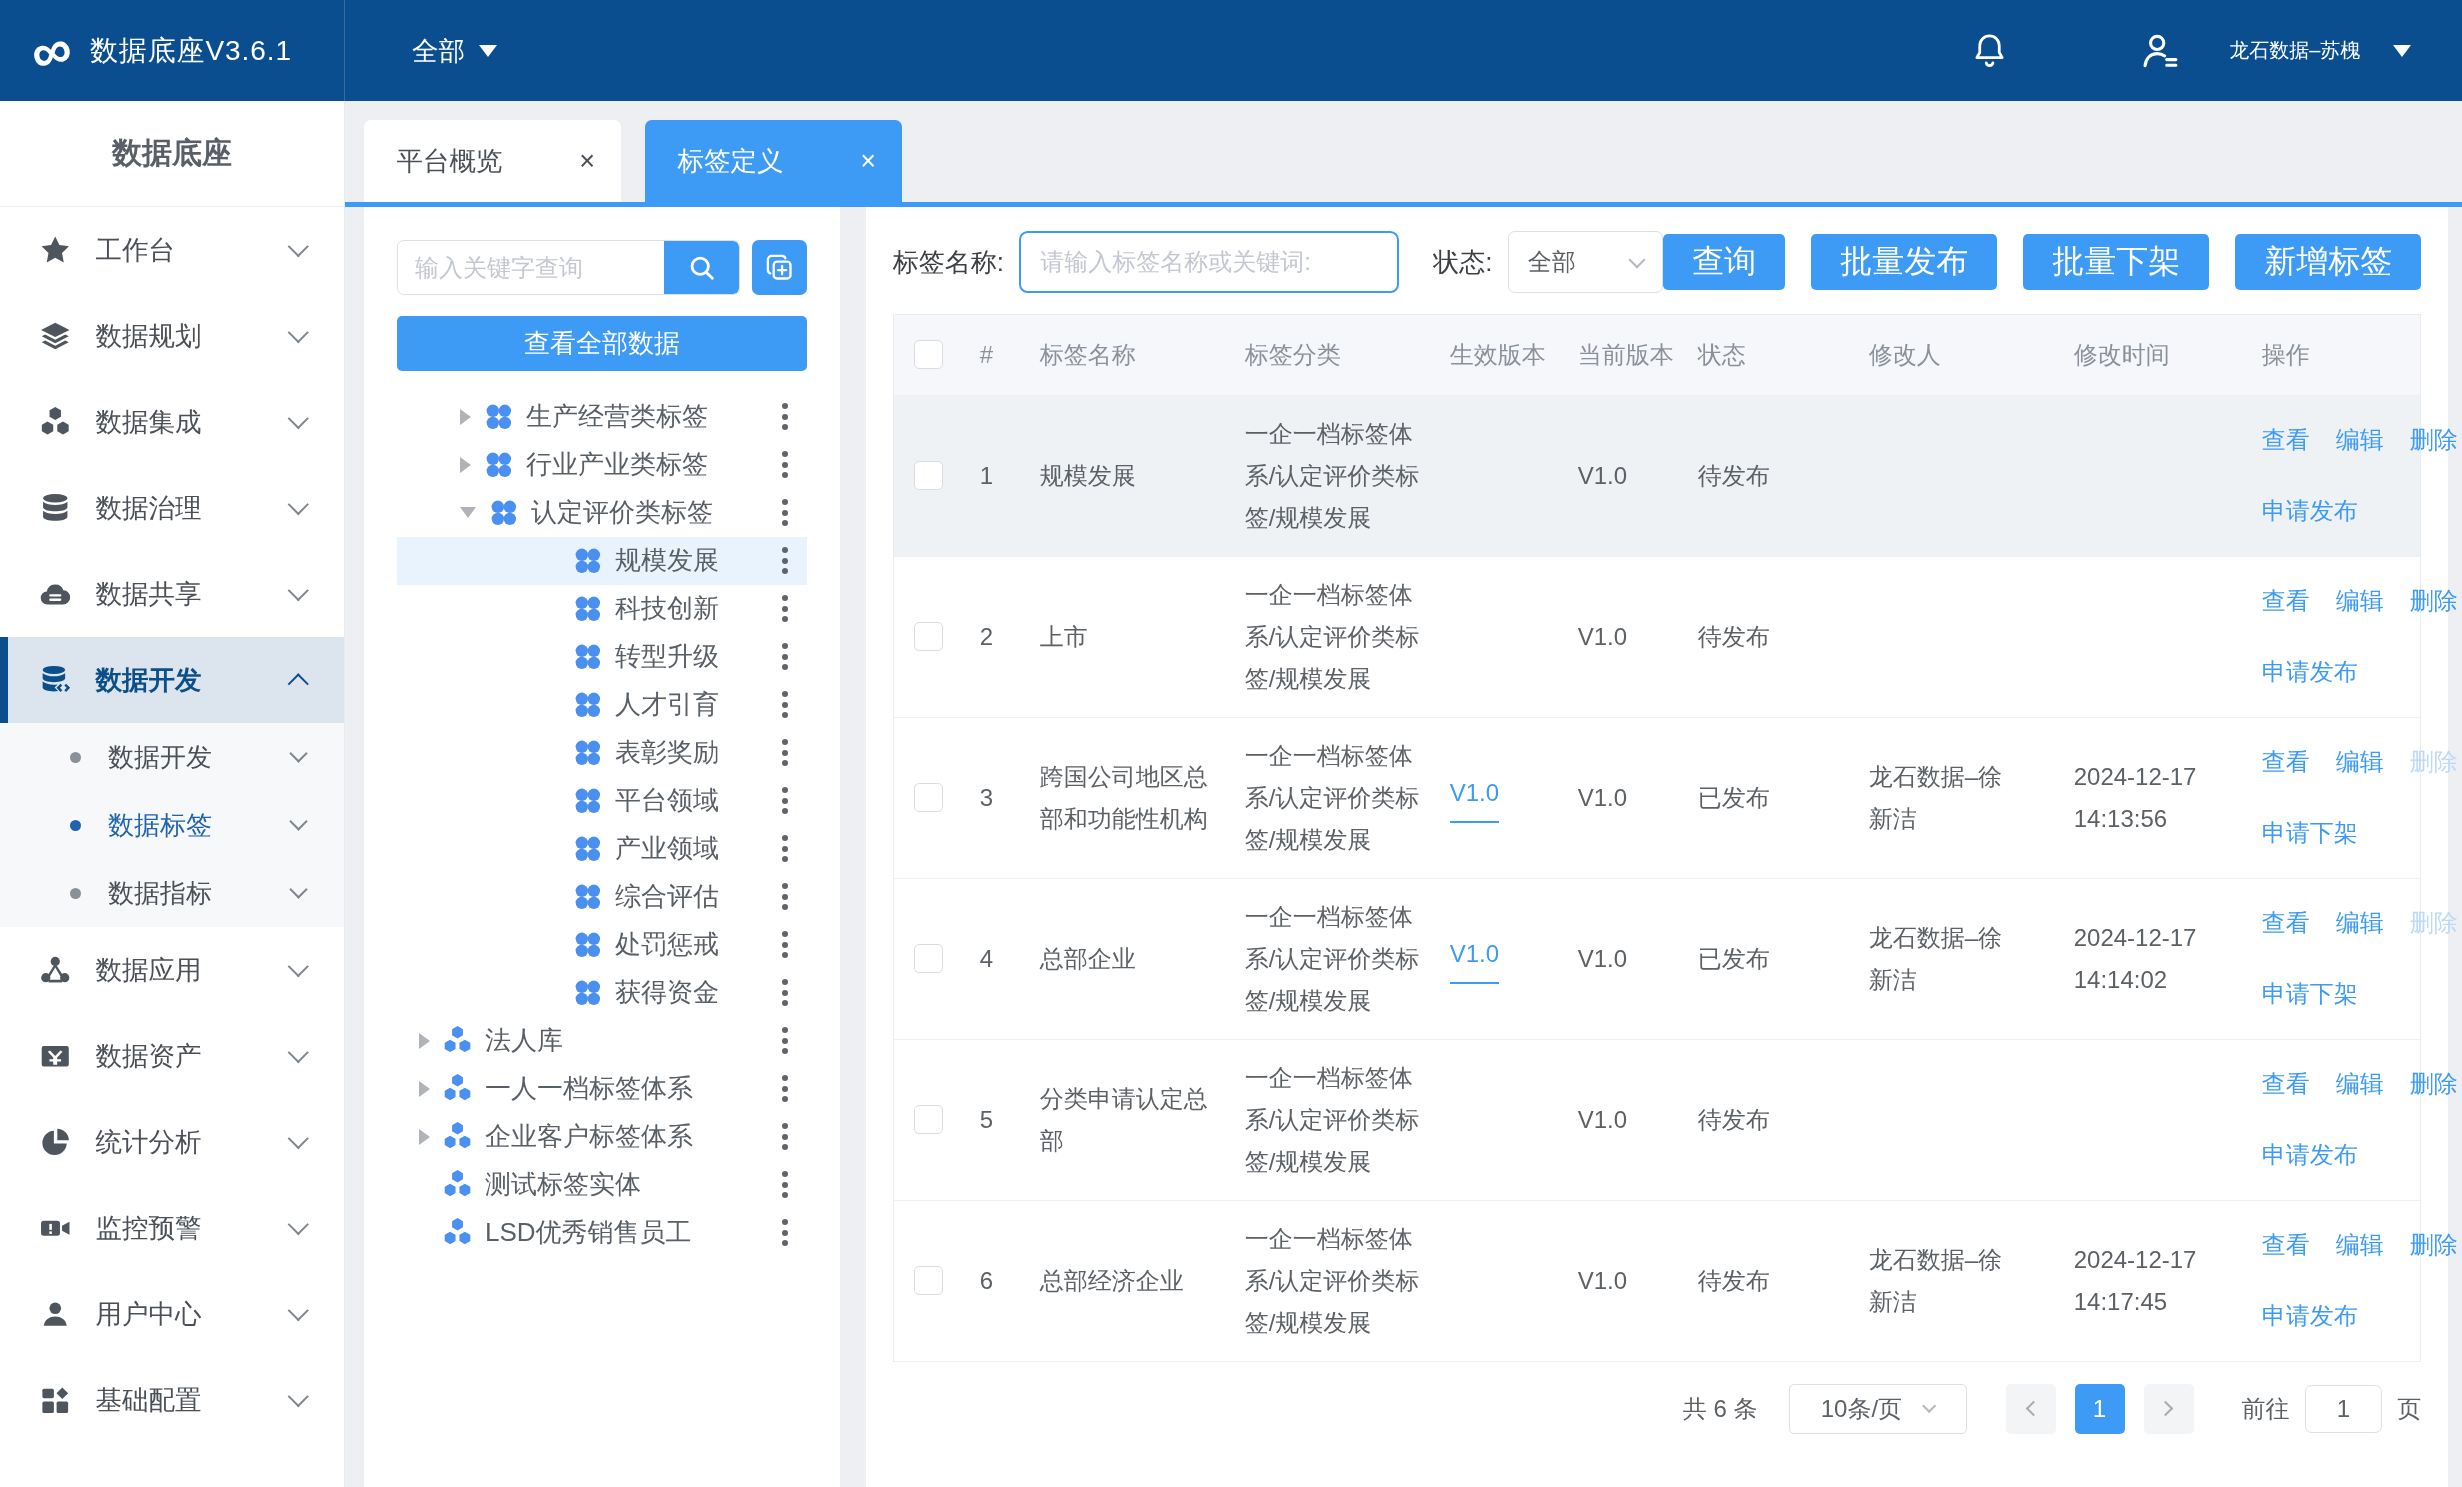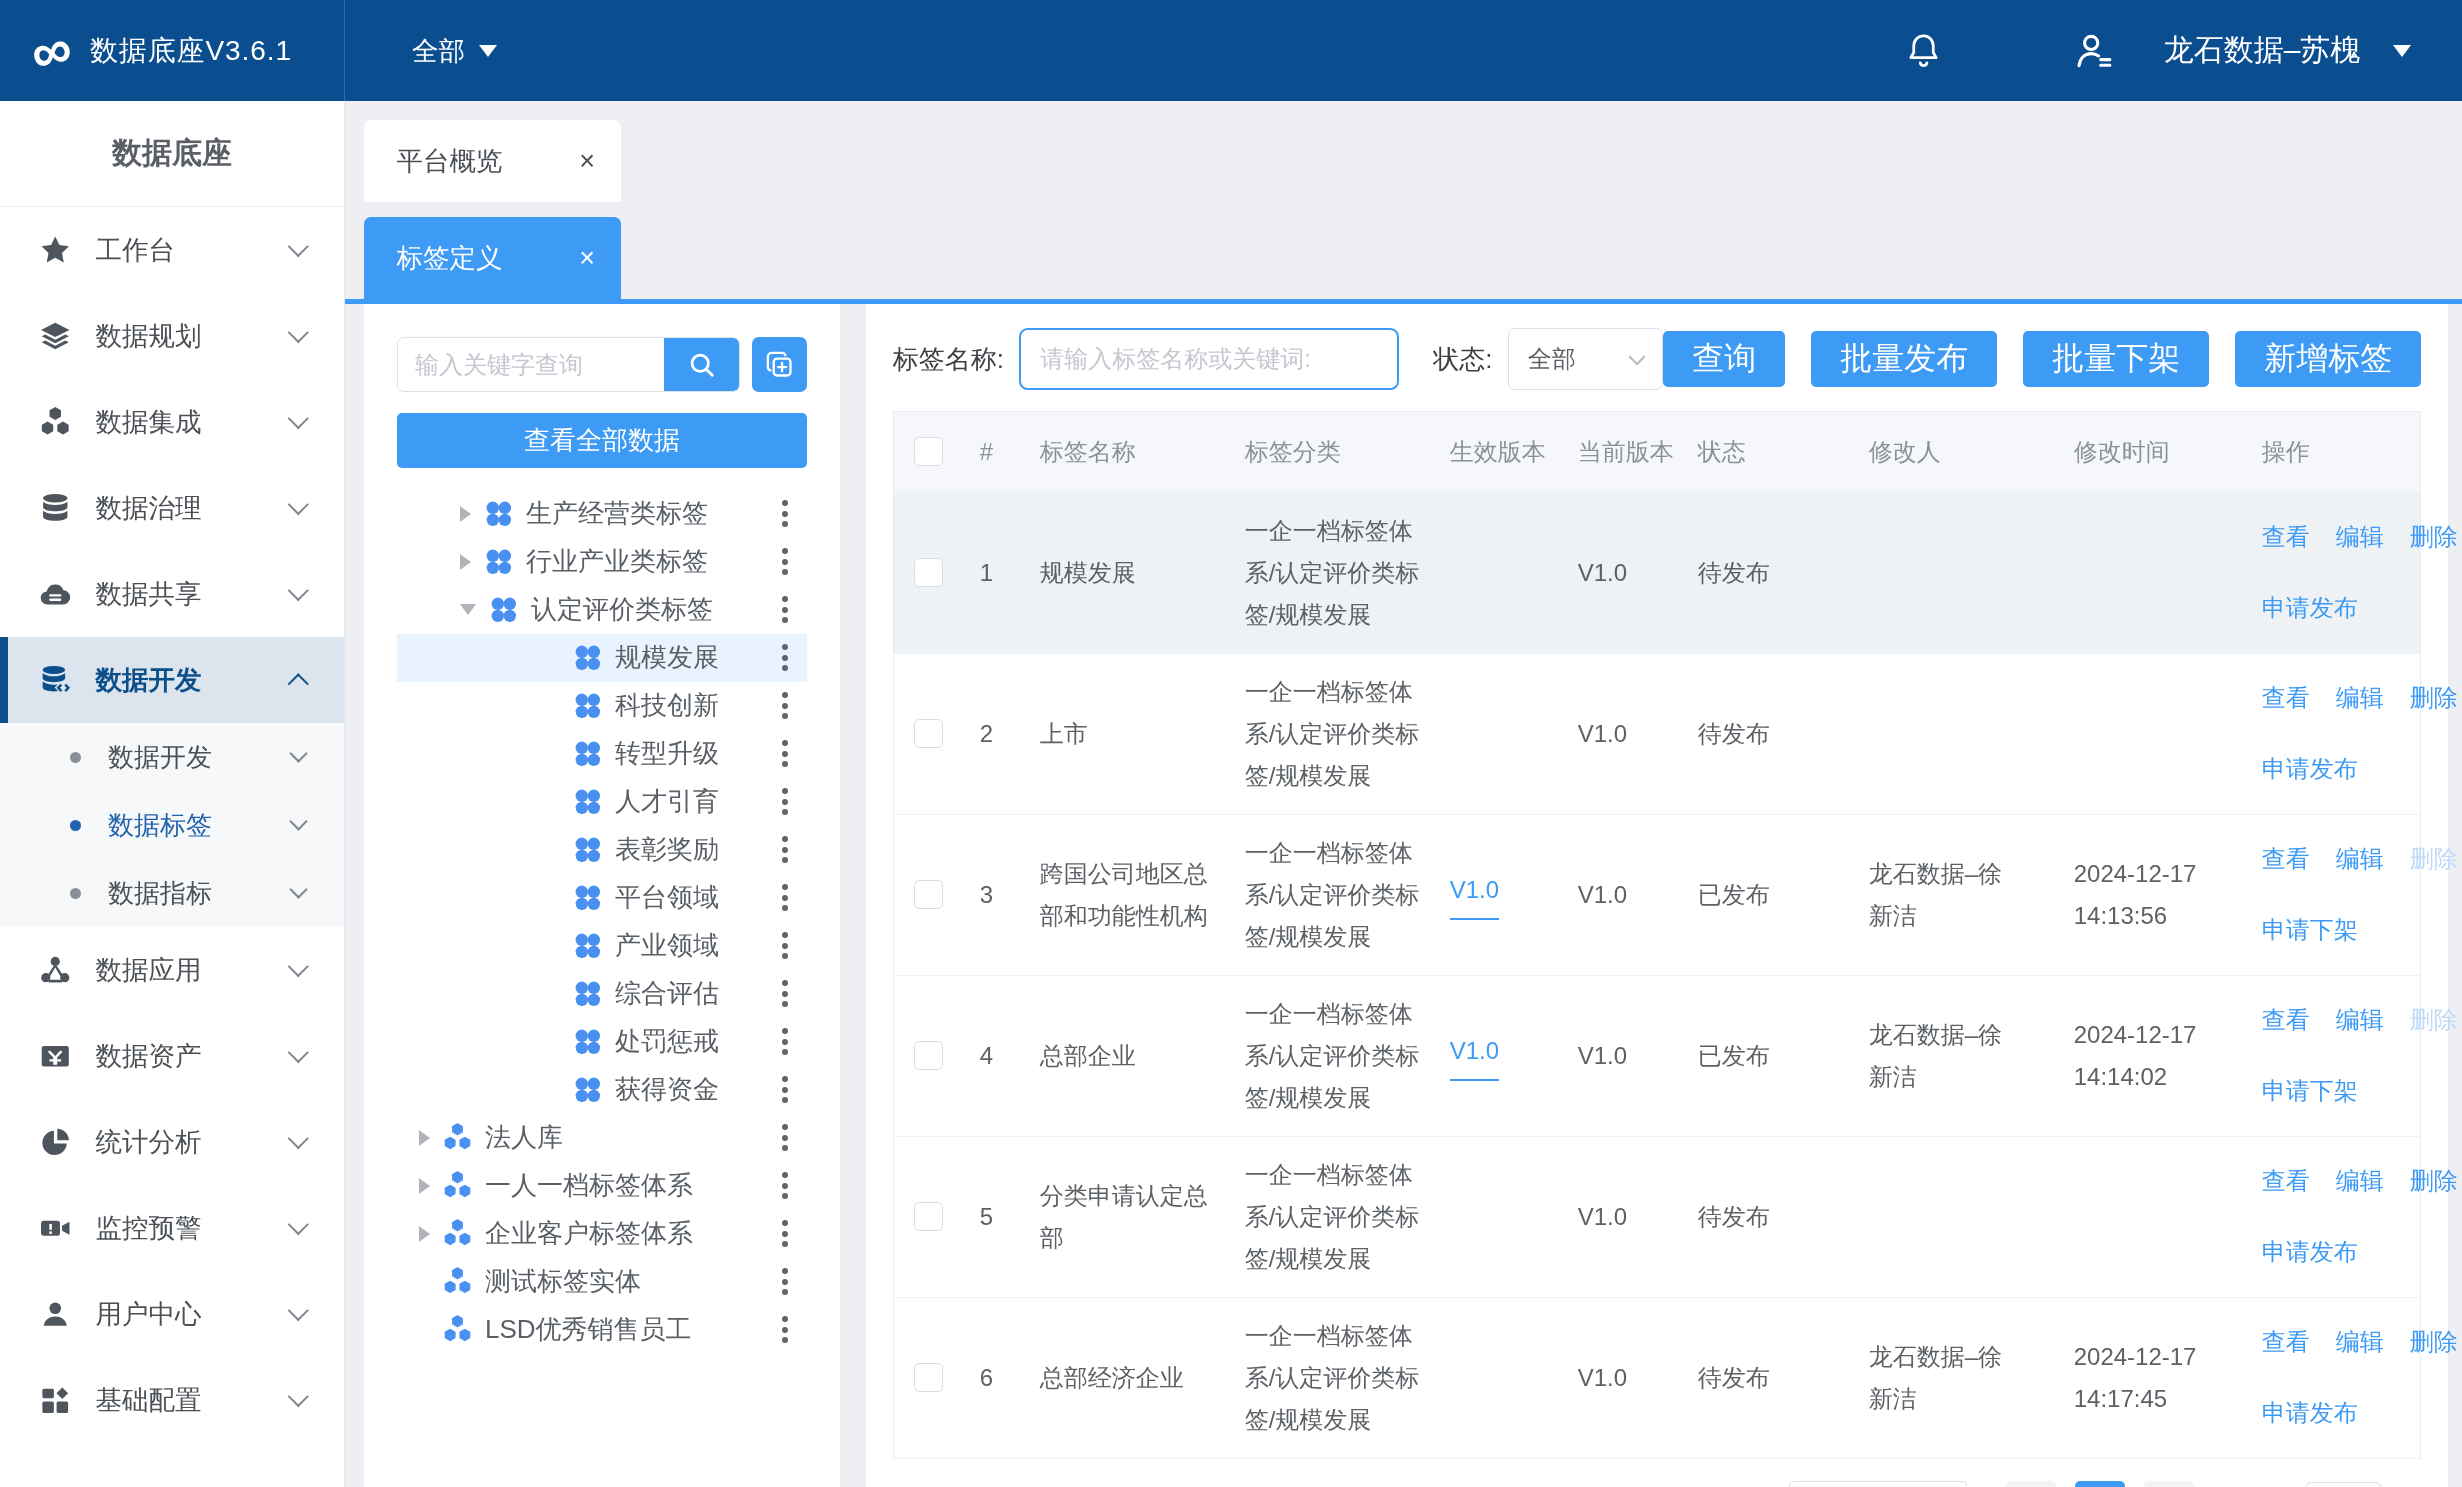--- a/index.html
+++ b/index.html
@@ -9,21 +9,21 @@
   
   .header { height:101px; background:#0b4e8f; display:flex; align-items:center; color:#fff; }
   .header-left { width:345px; height:100%; display:flex; align-items:center; padding-left:31px; border-right:0.9px solid rgba(255,255,255,.18); }
   .logo { font-size:56px; font-weight:bold; font-style:italic; display:inline-block; transform:rotate(-14deg); margin-right:19px; line-height:1; }
   .app-title { font-size:28px; letter-spacing:0.9px; }
   .scope { display:flex; align-items:center; margin-left:67px; font-size:26.5px; cursor:pointer; }
   .caret-down-white { width:0; height:0; border-left:9.4px solid transparent; border-right:9.4px solid transparent; border-top:12px solid #fff; margin-left:13.7px; }
   .header-right { margin-left:auto; display:flex; align-items:center; padding-right:51px; }
   .bell { width:39px; height:39px; margin-right:128px; }
   .usericon { width:44px; height:44px; margin-right:20.5px; }
-  .username { font-size:30px; margin-right:19px;margin-left:28px; }
+  .username { font-size:20px; margin-right:19px;margin-left:28px; }
 
   
   .page-body { display:flex; height:1386px; }
   aside { width:345px; background:#fff; border-right:0.9px solid #e7eaee; }
   .side-title { height:106px; display:flex; align-items:center; justify-content:center; font-size:30px; color:#5a5e66; font-weight:bold; border-bottom:0.9px solid #eceef2; }
   .side-item { height:86px; display:flex; align-items:center; padding:0 39px; cursor:pointer; color:#4a5056; position:relative; }
   .side-item .si-icon { width:32.5px; height:32.5px; margin-right:24px; flex:none; }
   .side-item .si-icon svg { width:100%; height:100%; fill:#4f555c; }
   .side-item .si-label { font-size:26.5px; }
   .chev { width:14.5px; height:14.5px; border-right:2.6px solid #80868e; border-bottom:2.6px solid #80868e; transform:rotate(45deg); margin-left:auto; margin-top:-6.8px; }
@@ -36,21 +36,21 @@
   .side-sub .side-item { height:68px; padding-left:70px; }
   .dot { width:11px; height:11px; border-radius:50%; background:#8a9098; margin-right:27px; flex:none; }
   .side-sub .side-item.sub-active .si-label { color:#2163ac; }
   .side-sub .side-item.sub-active .dot { background:#2163ac; }
   .side-sub .side-item .si-label { font-size:26px; }
   .side-sub .chev { width:13px; height:13px; }
 
   
   main { flex:1; display:flex; flex-direction:column; background:#edeff3; min-width:0; }
   .tabbar { padding-top:19px; position:relative; }
-  .tabs { display:flex; padding-left:19px; gap:15px;flex-direction:column; }
+  .tabs { display:flex; padding-left:19px; gap:24px; }
   .tab { width:257px; height:82px; background:#fff; border-radius:6.8px 6.8px 0 0; display:flex; align-items:center; padding:0 26px 0 32.5px; font-size:26.5px; color:#4a5056; cursor:pointer; }
   .tab .tab-close { margin-left:auto; font-size:27px; color:#4a5056; }
   .tab.active { background:#3d9af5; color:#fff; }
   .tab.active .tab-close { color:#fff; }
   .tab-underline { height:5.1px; background:#3d9af5; width:100%; }
 
   .panels { flex:1; display:flex; gap:13.7px; padding:0 13.7px 0 19px; min-height:0; }
   .panel { background:#fff; }
   .tree-panel { width:476px; padding:33px; flex:none; }
   .table-panel { flex:1; padding:24px 27px 0 27px; min-width:0;margin-left:12px; }

